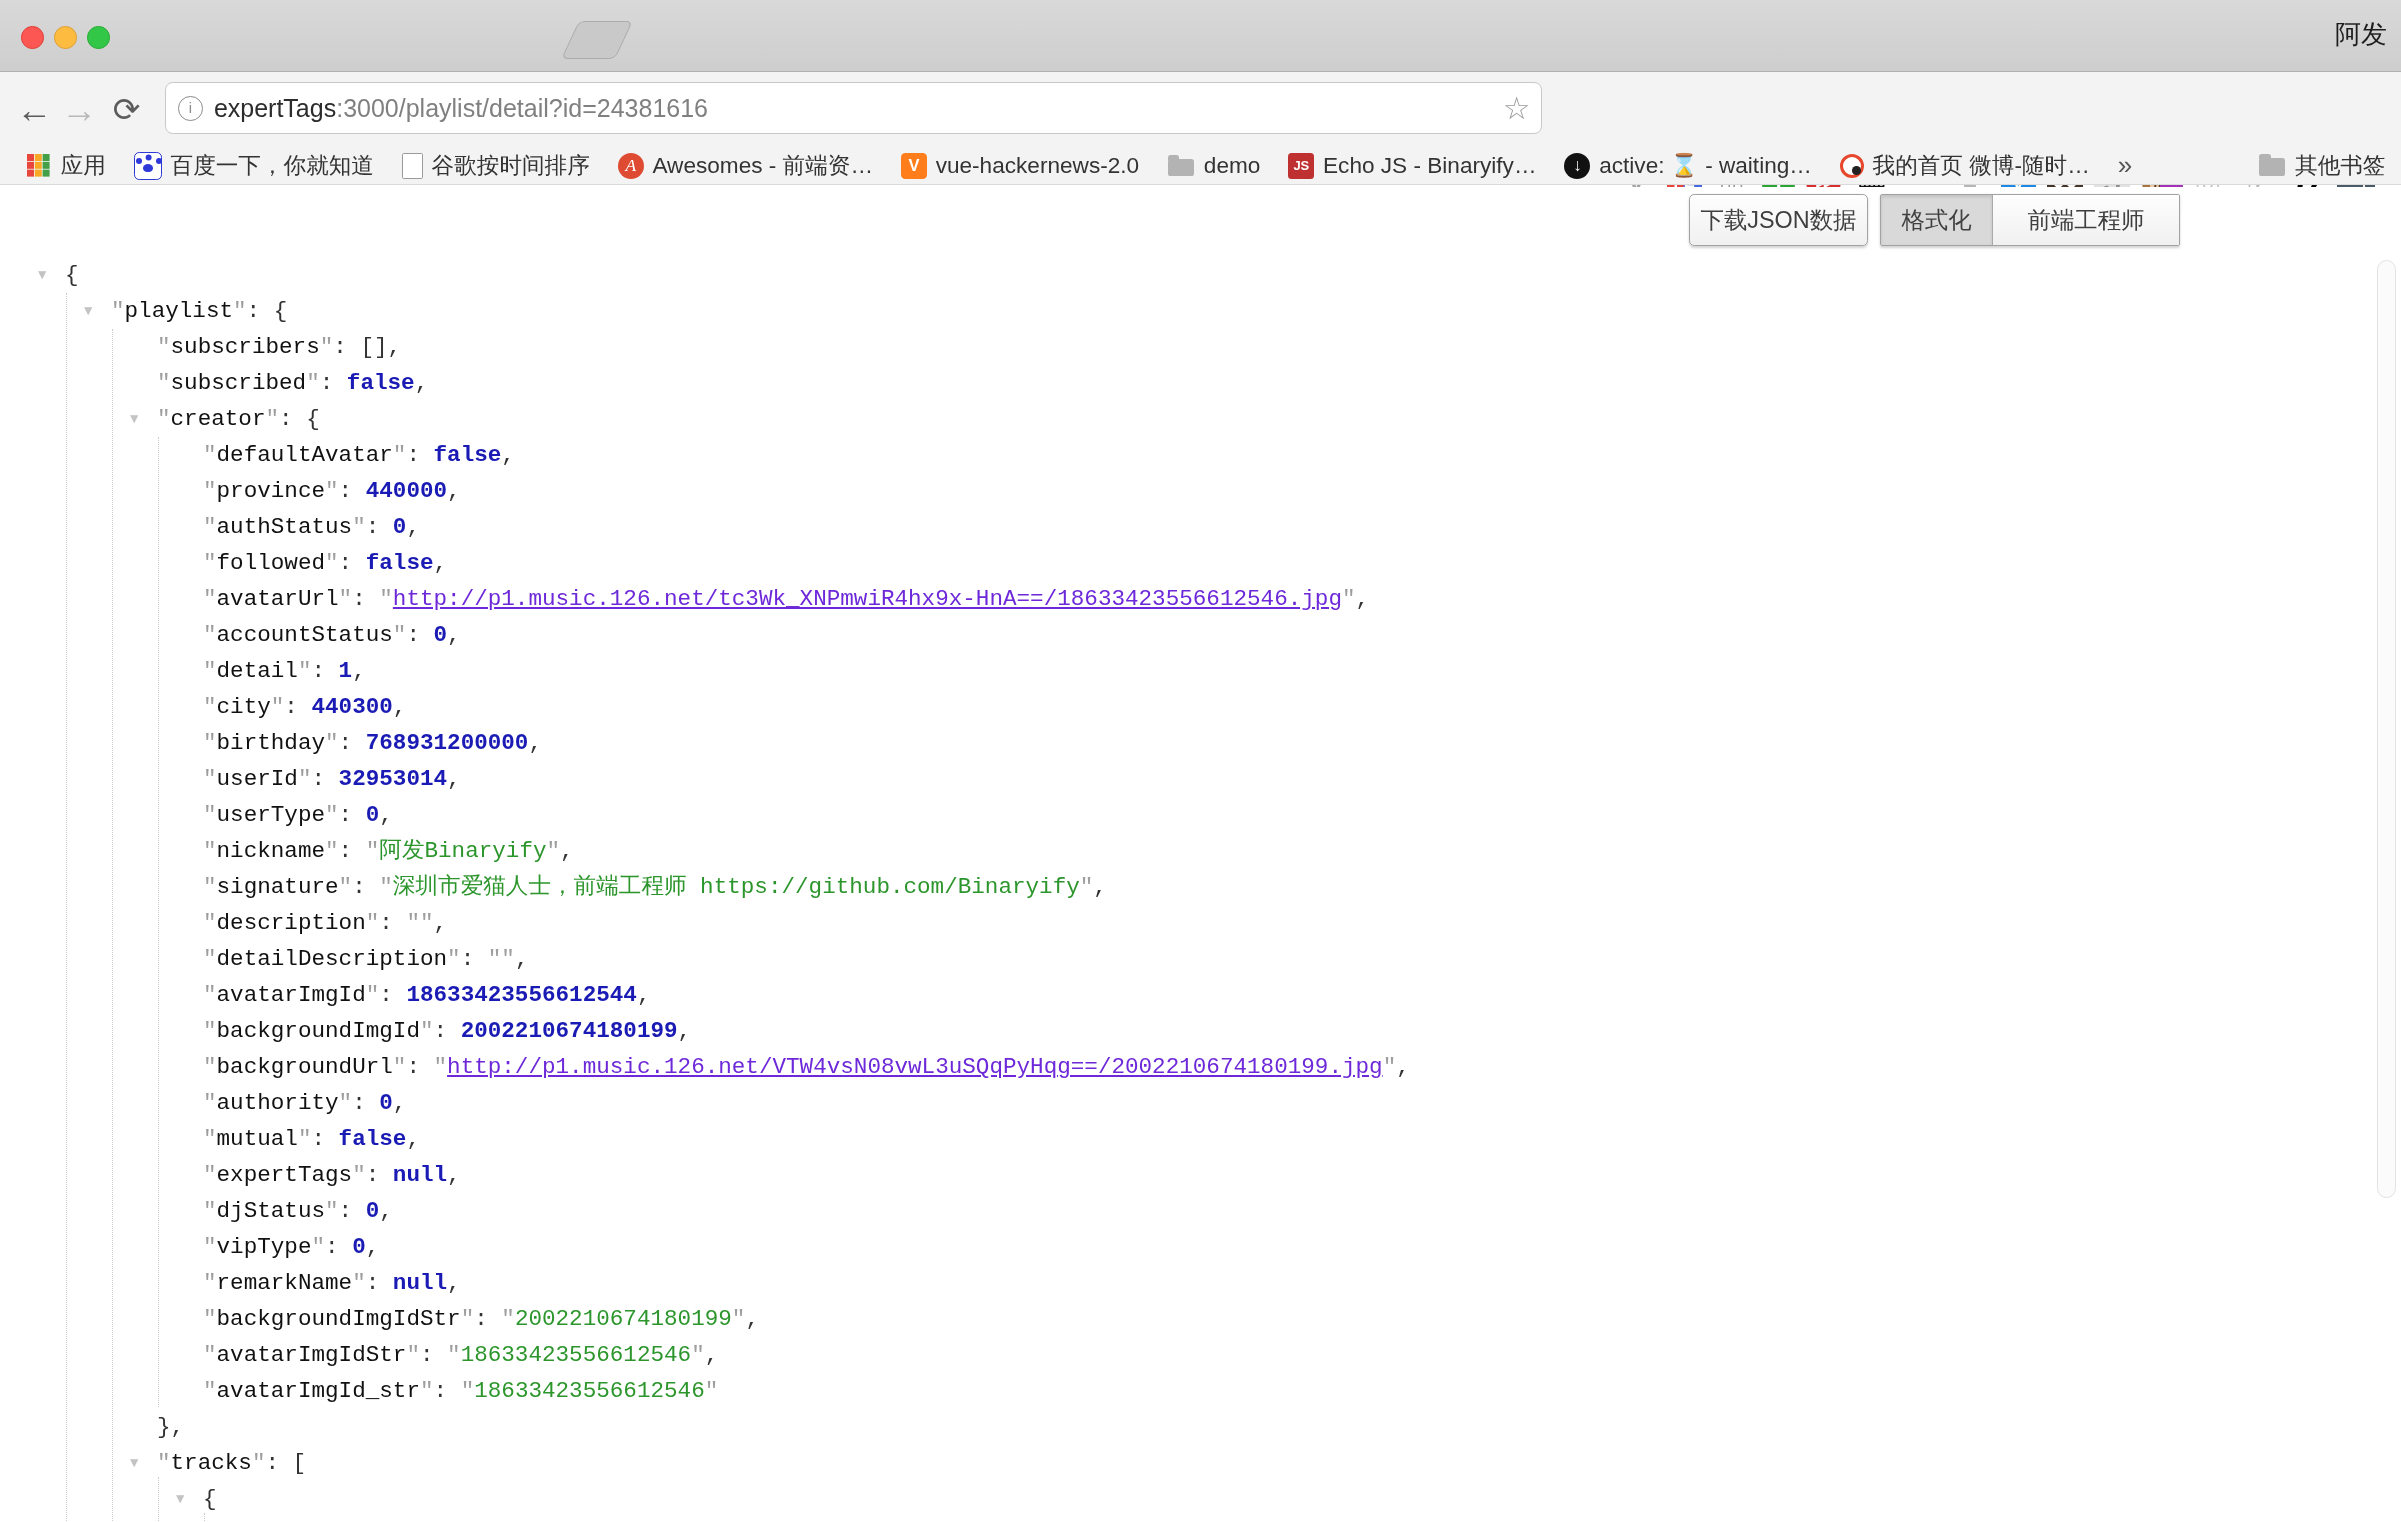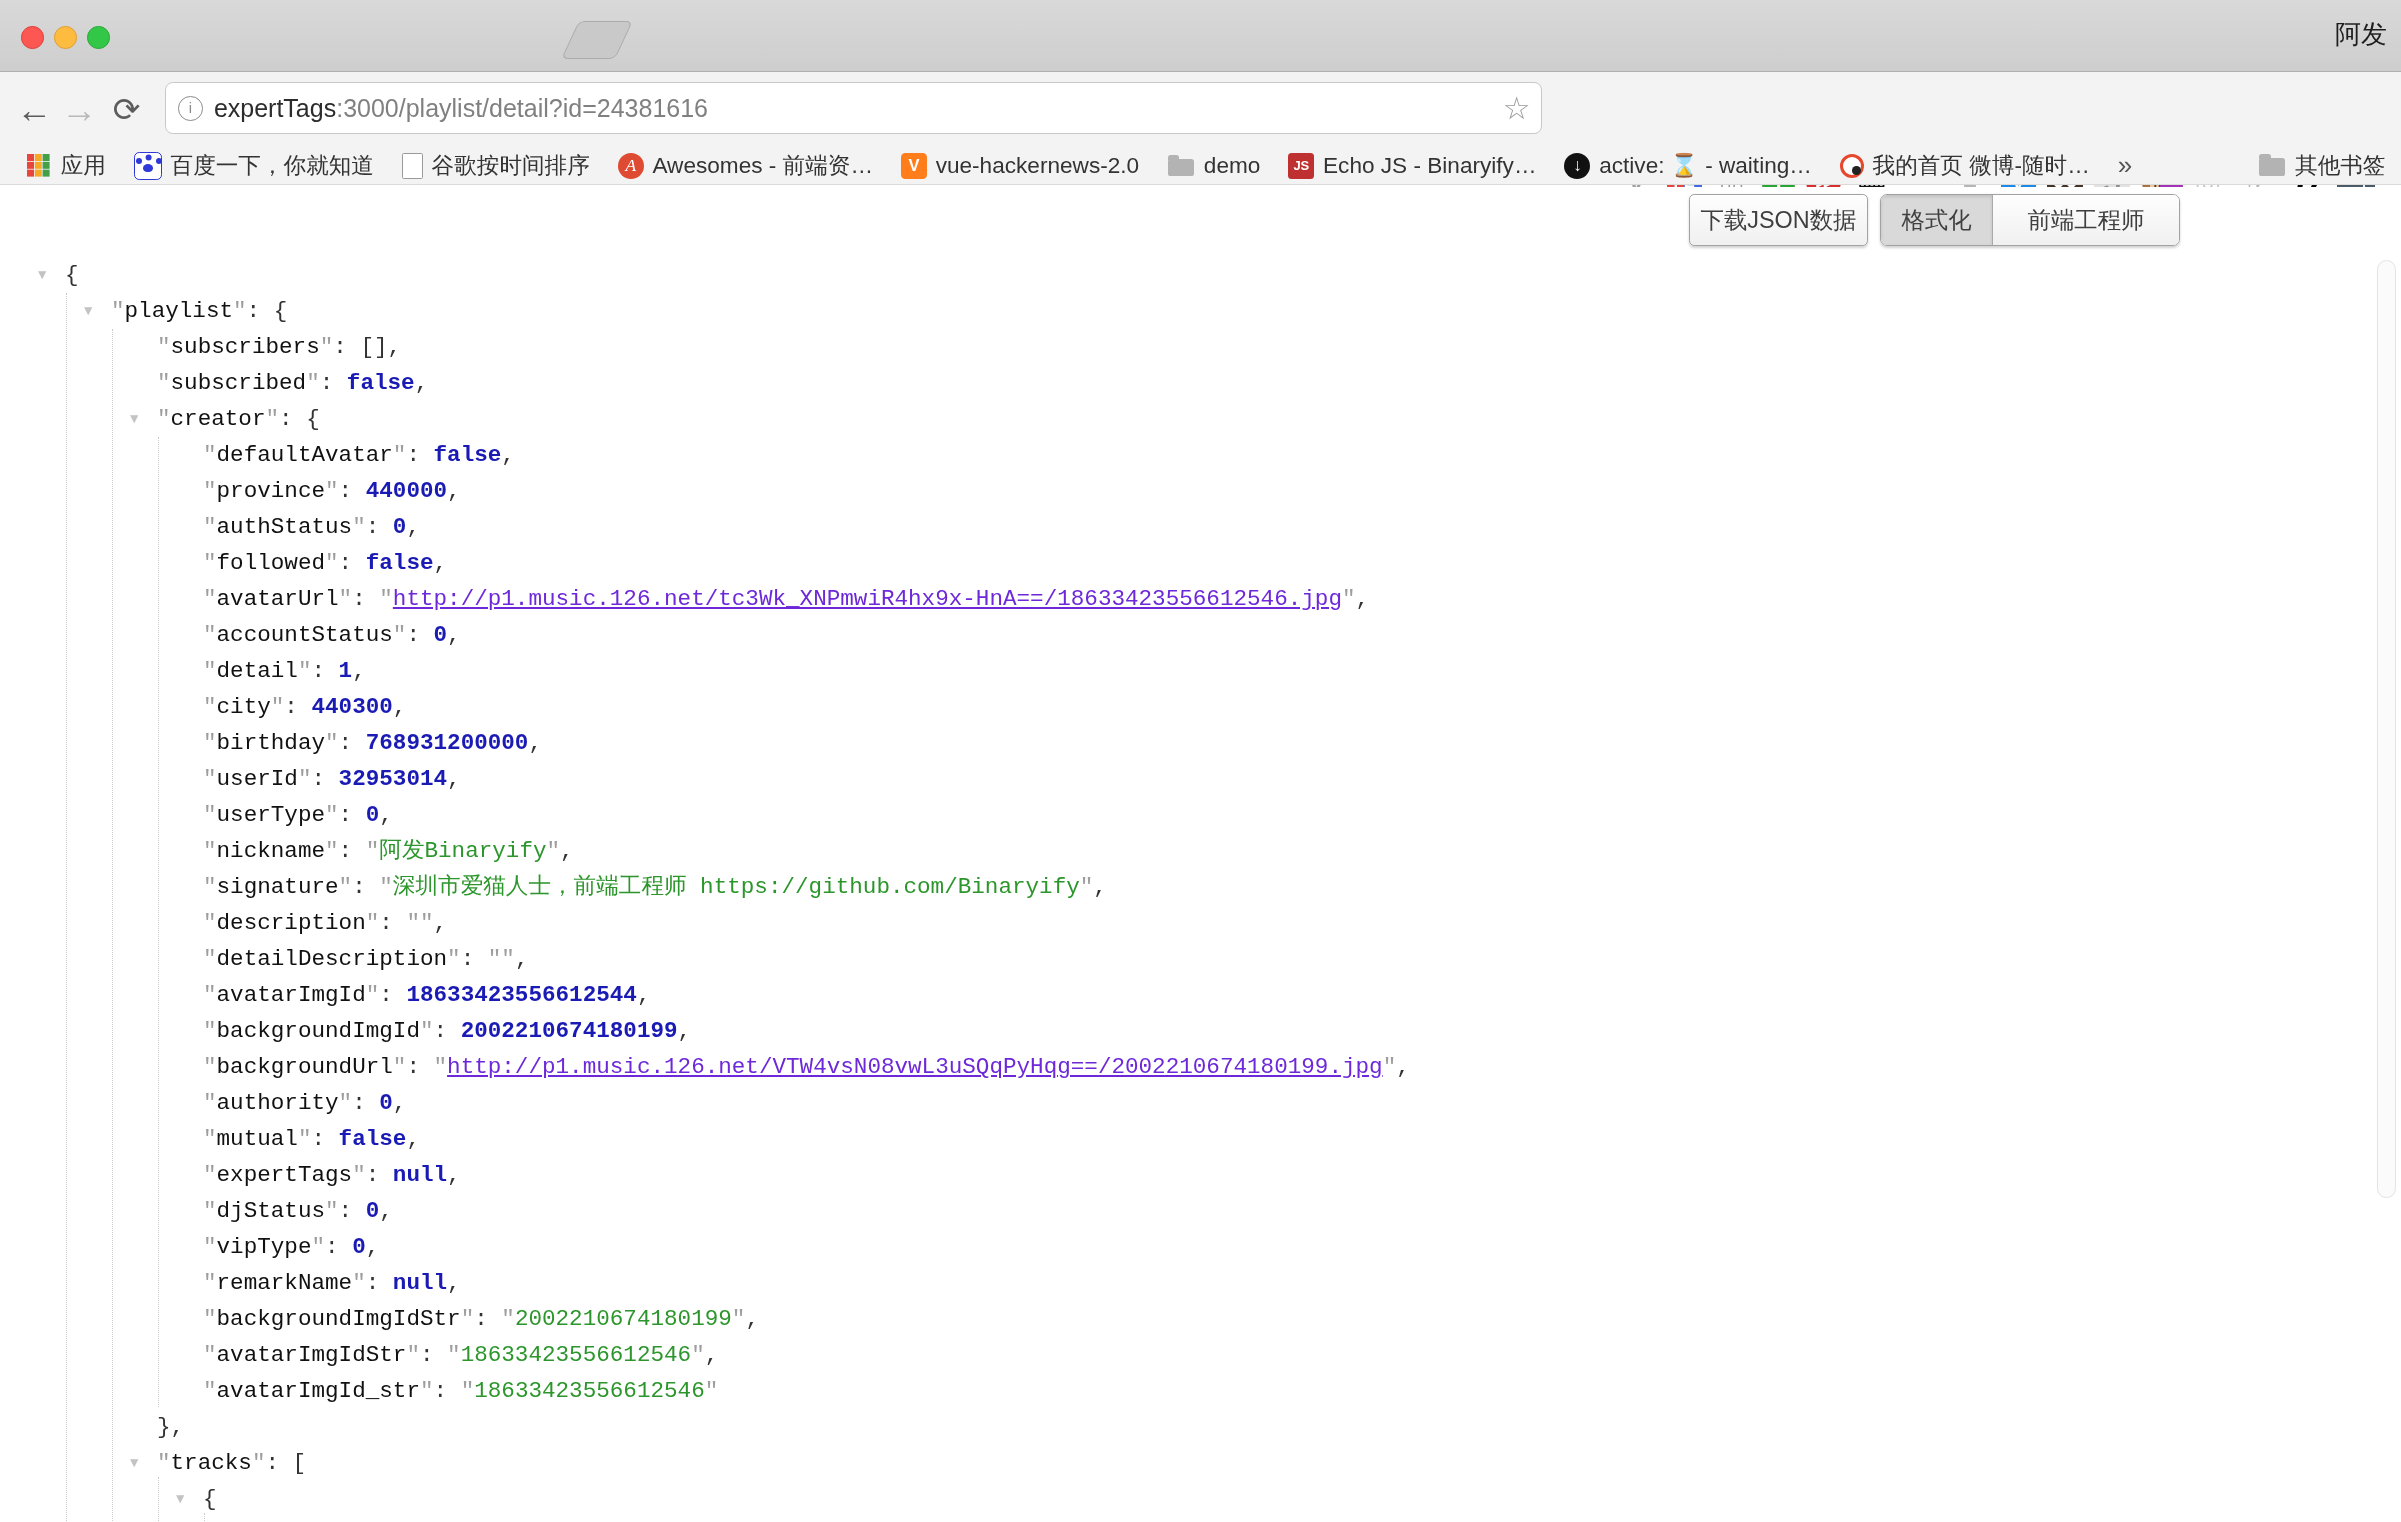--- a/index.html
+++ b/index.html
@@ -123,21 +123,21 @@
   .bm-overflow{margin-left:28px;font-size:26px;color:#555;}
   .other-bm{position:absolute;right:15.6px;top:0;height:36px;display:flex;align-items:center;gap:8.7px;}
 
   
   .content{position:absolute;top:187px;left:0;width:100%;height:1336px;background:#fff;}
   .btn{position:absolute;top:7px;height:52px;box-sizing:border-box;border:1.7px solid #a2a2a2;
     border-radius:5.2px;display:flex;align-items:center;justify-content:center;font-size:23.4px;color:#3f3f3f;
     background:linear-gradient(#fefefe,#f0f0f0);box-shadow:0 1.7px 2.6px rgba(0,0,0,.18);}
   .btn-download{left:1689px;width:179px;}
   .seg{position:absolute;left:1880px;top:7px;height:52px;box-sizing:border-box;border:1.7px solid #a2a2a2;
-    border-radius:7px;display:flex;box-shadow:0 1.7px 2.6px rgba(0,0,0,.18);overflow:hidden;}
+    border-radius:2px;display:flex;box-shadow:0 1.7px 2.6px rgba(0,0,0,.18);overflow:hidden;}
   .seg > div{display:flex;align-items:center;justify-content:center;font-size:23.4px;color:#3f3f3f;height:100%;}
   .seg-format{width:111px;background:#d9d9d9;border-right:1.7px solid #a9a9a9;box-shadow:inset 0 1.7px 3.5px rgba(0,0,0,.12);}
   .seg-collapse{width:186px;background:linear-gradient(#fefefe,#f0f0f0);}
 
   
   .json{position:absolute;top:70px;left:0;width:2344px;
     font-family:"Liberation Mono",monospace;font-size:22.6px;line-height:36px;color:#333;}
   .row{height:36px;white-space:pre;position:relative;}
   .tri{position:absolute;top:0;font-size:14px;color:#c3c3c3;line-height:36px;}
   .q{color:#9e9e9e;}

